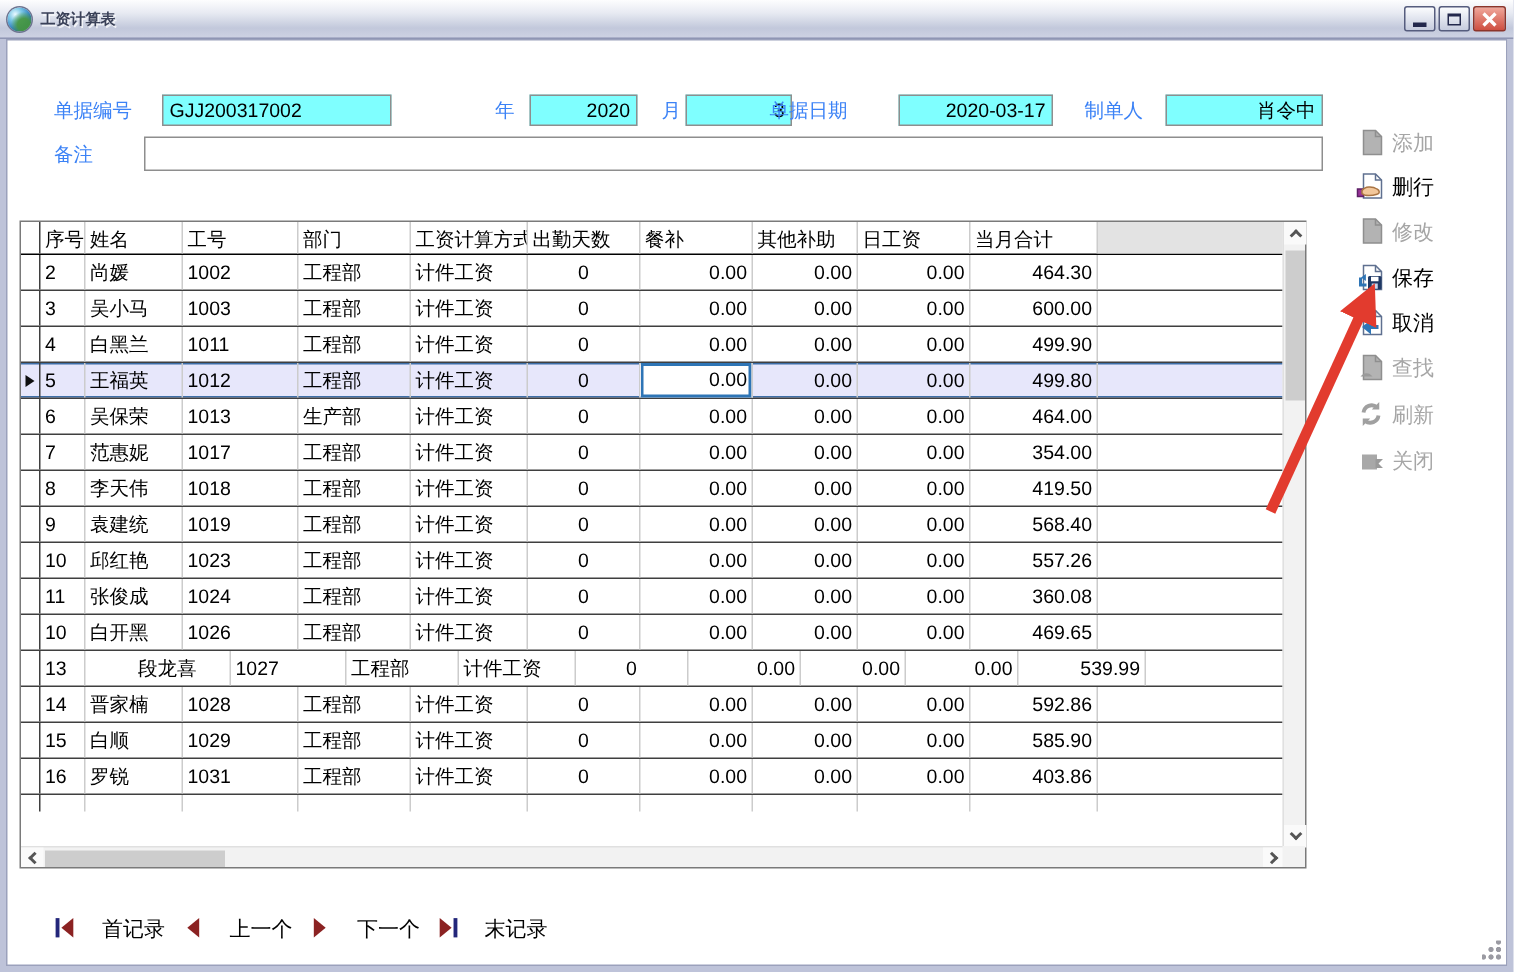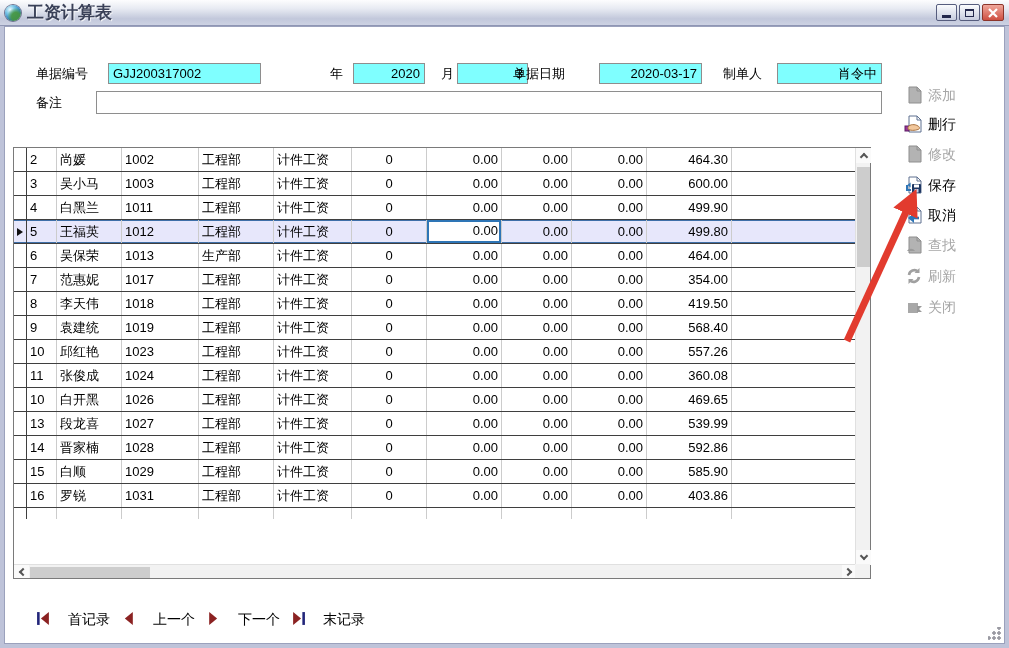--- a/index.html
+++ b/index.html
@@ -12,32 +12,32 @@
 
   
   .titlebar{position:absolute;left:0;top:0;width:1009px;height:26px;
     background:linear-gradient(#FDFDFE 0%,#E7EAF2 35%,#C2C8DB 75%,#CDD2E3 100%);
     border-bottom:1px solid #8F96B4; display:flex;align-items:center;padding:0 5px;}
   .app-icon{width:16px;height:16px;border-radius:50%;flex:0 0 16px;margin-right:6px;
     background:
       radial-gradient(circle at 68% 72%, rgba(70,150,60,.9) 0 26%, rgba(70,150,60,0) 55%),
       radial-gradient(circle at 32% 28%, #EAF9FF 0%, #7EC9E8 28%, #2E7FC0 62%, #184F86 100%);
     box-shadow:0 0 0 1px #6E7490;}
-  .title-text{font-weight:bold;color:#3A4158;text-shadow:1px 1px 0 rgba(255,255,255,.75);font-size:17px;}
+  .title-text{font-weight:bold;color:#3A4158;text-shadow:1px 1px 0 rgba(255,255,255,.75);font-size:10px;}
   .win-btns{margin-left:auto;display:flex;gap:2px;}
   .wbtn{width:21px;height:17px;border:1px solid #565D7E;border-radius:2px;
     background:linear-gradient(#FBFCFE,#C6CCDE);display:flex;align-items:center;justify-content:center;}
   .wbtn.close{width:22px;background:linear-gradient(#F0A79B,#CE4F41);border-color:#8C352B;}
   .glyph-min{width:9px;height:3px;background:#23284C;margin-top:8px;}
   .glyph-max{width:9px;height:8px;border:1px solid #23284C;border-top-width:2px;}
 
   .client{position:absolute;left:4px;top:26px;width:1001px;height:618px;background:#FFFFFF;border:1px solid #9BA1BC;}
 
   
-  .flabel{position:absolute;height:20px;line-height:20px;color:#000000;white-space:nowrap;}
+  .flabel{position:absolute;height:20px;line-height:20px;color:#3b82f6;white-space:nowrap;}
   .finput{position:absolute;height:21px;border:1px solid #8E8E8E;background:var(--cyan);
     font-family:inherit;font-size:13px;padding:0 4px;color:#000;}
   .finput.right{text-align:right;}
   .finput.white{background:#fff;}
 
   
   .grid{position:absolute;left:8px;top:120px;width:858px;height:432px;border:1px solid #7A7A7A;background:#fff;}
   .gbody{position:absolute;left:0;top:0;width:843px;height:417px;overflow:hidden;}
   .grow{display:flex;width:843px;height:24px;border-bottom:1px solid var(--rowline);background:#fff;}
   .grow.header{height:22px;border-bottom:1px solid #000;}
@@ -124,20 +124,34 @@
   <input class="finput right" style="left: 594px; top: 36px; width: 103px;" value="2020-03-17">
 
   <span class="flabel" style="left:718px;top:37px;">制单人</span>
   <input class="finput right" style="left: 772px; top: 36px; width: 105px;" value="肖令中">
 
   <span class="flabel" style="left:31px;top:66px;">备注</span>
   <input class="finput white" style="left: 91px; top: 64px; width: 786px; height: 23px;" value="">
 
   <div class="grid">
     <div class="gbody" id="gbody">
+        <div class="grow header">
+          <div class="gcell marker" style="flex: 0 0 13px;"></div>
+          <div class="gcell " style="flex: 0 0 30px;">序号</div>
+          <div class="gcell " style="flex: 0 0 65px;">姓名</div>
+          <div class="gcell " style="flex: 0 0 77px;">工号</div>
+          <div class="gcell " style="flex: 0 0 75px;">部门</div>
+          <div class="gcell " style="flex: 0 0 78px;">工资计算方式</div>
+          <div class="gcell " style="flex: 0 0 75px;">出勤天数</div>
+          <div class="gcell " style="flex: 0 0 75px;">餐补</div>
+          <div class="gcell " style="flex: 0 0 70px;">其他补助</div>
+          <div class="gcell " style="flex: 0 0 75px;">日工资</div>
+          <div class="gcell " style="flex: 0 0 85px;">当月合计</div>
+          <div class="gcell fill"></div>
+        </div>
         <div class="grow ">
           <div class="gcell marker" style="flex: 0 0 13px;"></div>
           <div class="gcell " style="flex: 0 0 30px;">2</div>
           <div class="gcell " style="flex: 0 0 65px;">尚媛</div>
           <div class="gcell " style="flex: 0 0 77px;">1002</div>
           <div class="gcell " style="flex: 0 0 75px;">工程部</div>
           <div class="gcell " style="flex: 0 0 78px;">计件工资</div>
           <div class="gcell c" style="flex: 0 0 75px;">0</div>
           <div class="gcell r" style="flex: 0 0 75px;">0.00</div>
           <div class="gcell r" style="flex: 0 0 70px;">0.00</div>
@@ -283,21 +297,21 @@
           <div class="gcell c" style="flex: 0 0 75px;">0</div>
           <div class="gcell r" style="flex: 0 0 75px;">0.00</div>
           <div class="gcell r" style="flex: 0 0 70px;">0.00</div>
           <div class="gcell r" style="flex: 0 0 75px;">0.00</div>
           <div class="gcell r" style="flex: 0 0 85px;">469.65</div>
           <div class="gcell fill"></div>
         </div>
         <div class="grow ">
           <div class="gcell marker" style="flex: 0 0 13px;"></div>
           <div class="gcell " style="flex: 0 0 30px;">13</div>
-          <div class="gcell " style="flex: 0 0 65px;">段龙喜</div>
+          <div class="gcell " style="flex: 0 0 65px; margin-left: 32px;">段龙喜</div>
           <div class="gcell " style="flex: 0 0 77px;">1027</div>
           <div class="gcell " style="flex: 0 0 75px;">工程部</div>
           <div class="gcell " style="flex: 0 0 78px;">计件工资</div>
           <div class="gcell c" style="flex: 0 0 75px;">0</div>
           <div class="gcell r" style="flex: 0 0 75px;">0.00</div>
           <div class="gcell r" style="flex: 0 0 70px;">0.00</div>
           <div class="gcell r" style="flex: 0 0 75px;">0.00</div>
           <div class="gcell r" style="flex: 0 0 85px;">539.99</div>
           <div class="gcell fill"></div>
         </div>

